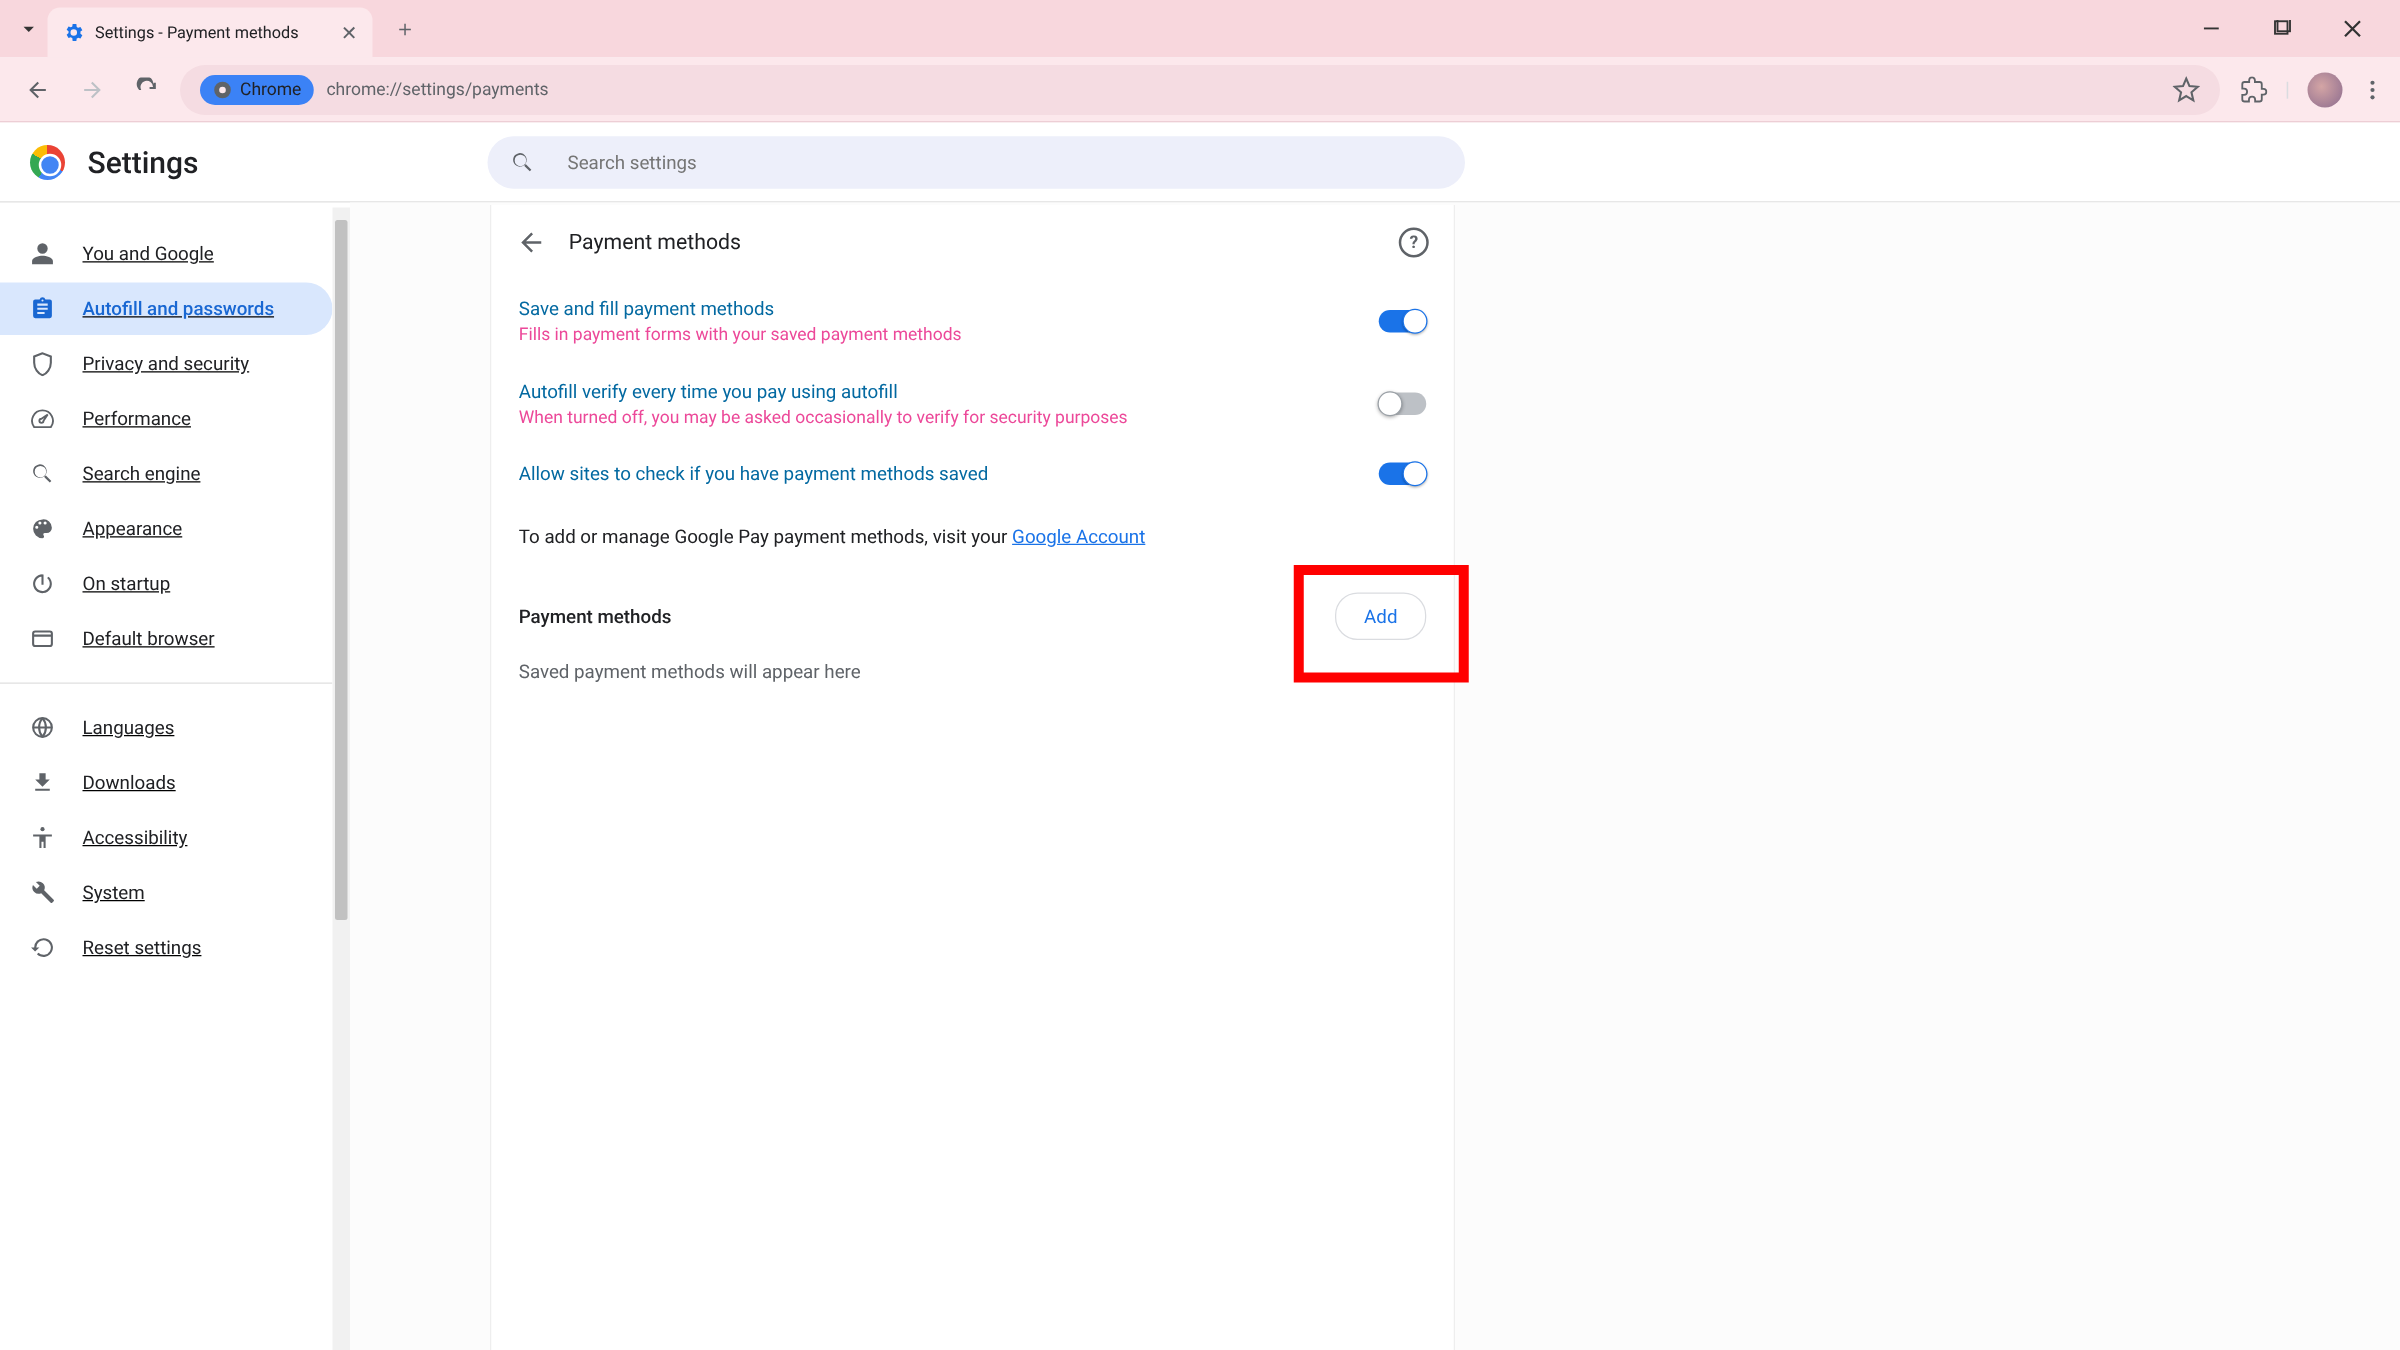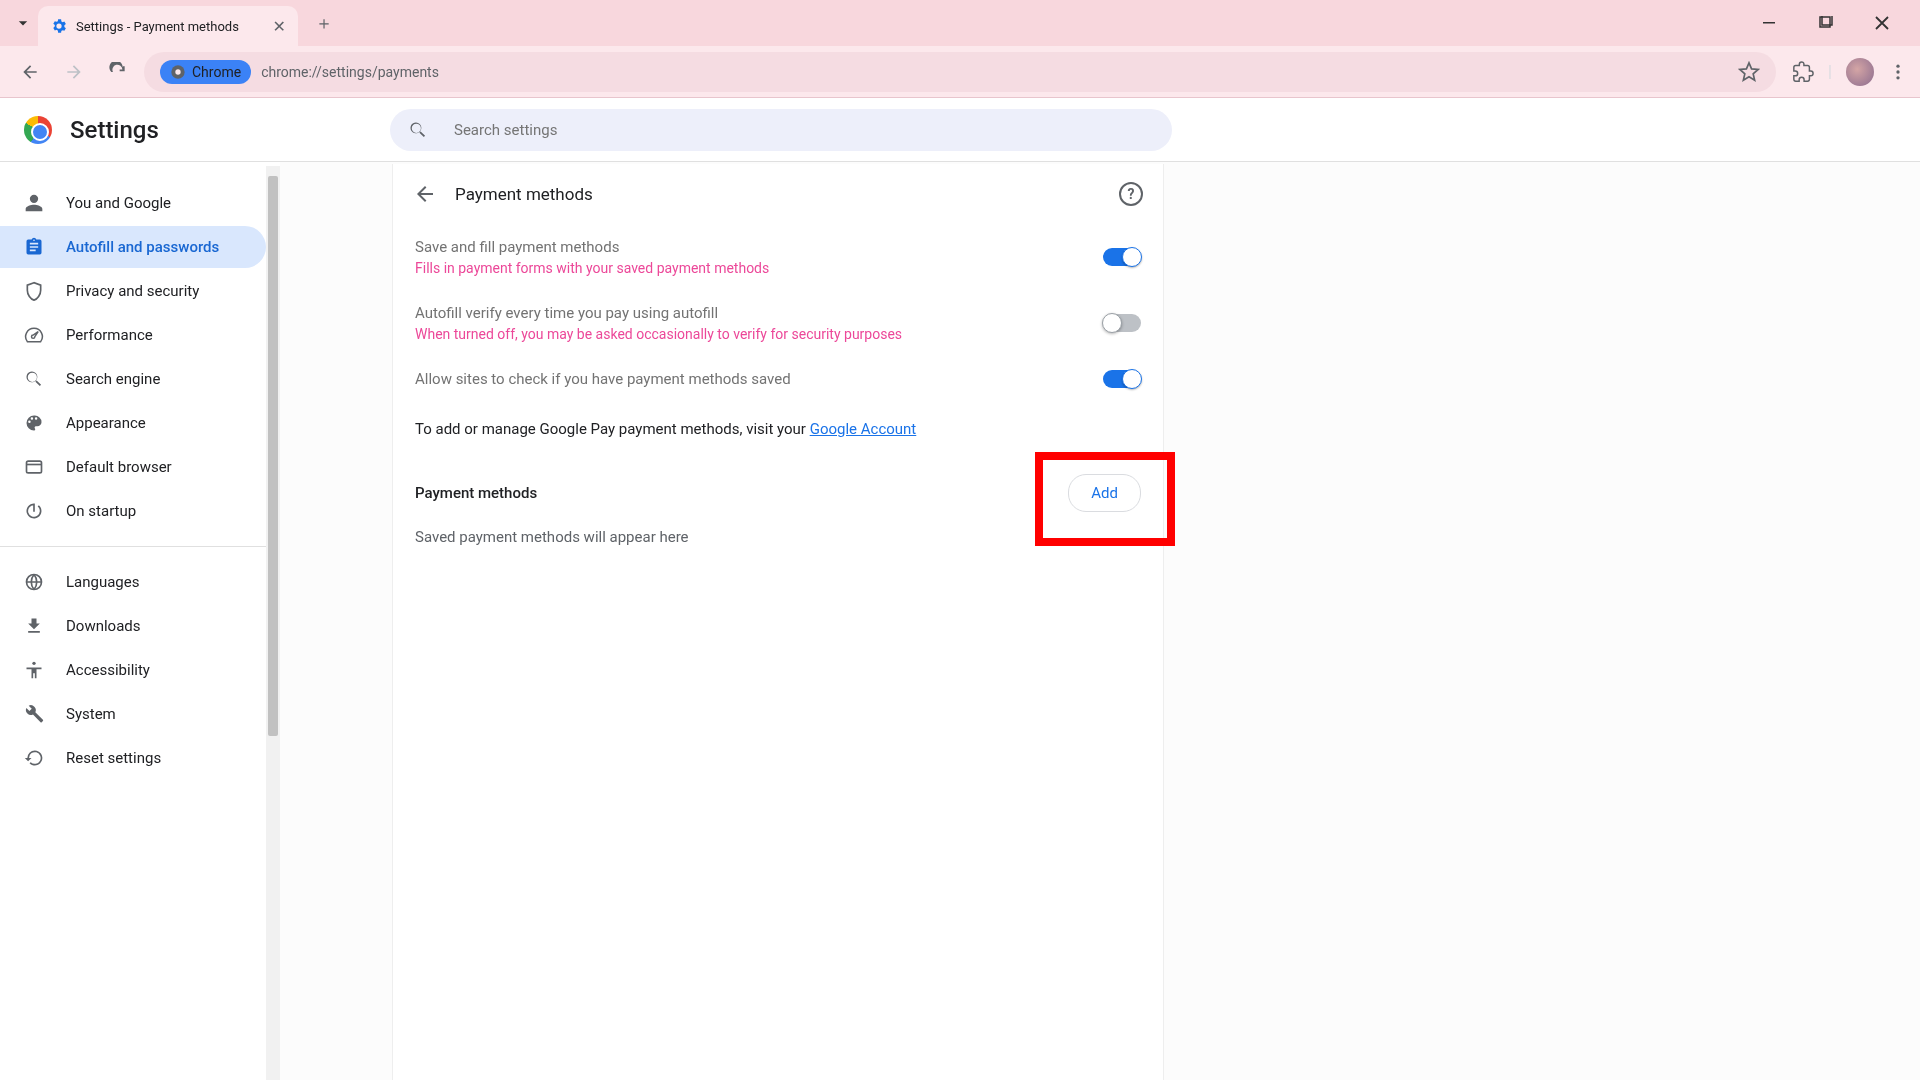--- a/index.html
+++ b/index.html
@@ -30,41 +30,41 @@
     
     .settings-header { height: 64px; display: flex; align-items: center; padding: 0 24px; background: #fff; border-bottom: 1px solid #e0e0e0; position: relative; }
     .chrome-logo { width: 28px; height: 28px; border-radius: 50%; background: conic-gradient(#ea4335 0deg 120deg, #4285f4 120deg 210deg, #34a853 210deg 300deg, #fbbc05 300deg 360deg); position: relative; margin-right: 18px; }
     .chrome-logo::after { content: ""; position: absolute; top: 7px; left: 7px; width: 14px; height: 14px; border-radius: 50%; background: #4285f4; border: 2px solid #fff; }
     .settings-title { font-size: 24px; font-weight: 500; color: #202124; }
     .search-bar { position: absolute; left: 390px; width: 782px; height: 42px; background: #edeffa; border-radius: 22px; display: flex; align-items: center; padding: 0 18px; gap: 12px; }
     .search-bar input { border: none; background: transparent; font-size: 15px; color: #5f6368; outline: none; flex: 1; margin-left: 14px; }
     
     
     .body-row { display: flex; height: calc(1080px - 46px - 52px - 64px); }
-    .sidebar-wrap { width: 280px; position: relative; border-right: 0; }
+    .sidebar-wrap { width: 280px; position: relative; border-right: 0; text-decoration: underline; }
     .sidebar { width: 266px; height: 100%; overflow-y: auto; padding-top: 18px; }
     .sb-scroll { position: absolute; right: 0; top: 4px; width: 14px; height: 100%; background: #f1f1f1; }
     .sb-thumb { position: absolute; top: 10px; width: 10px; left: 2px; height: 560px; background: #c1c1c1; border-radius: 2px; }
     .sb-item { display: flex; align-items: center; gap: 20px; padding: 0 24px; height: 42px; font-size: 15px; color: #202124; cursor: pointer; margin: 2px 0; }
     .sb-item.active { background: #d9e7fd; color: #1967d2; border-radius: 0 22px 22px 0; font-weight: 500; }
     .sb-item .sb-icon { width: 22px; text-align: center; color: #5f6368; }
     .sb-item.active .sb-icon { color: #1967d2; }
     .sb-divider { height: 1px; background: #e0e0e0; margin: 14px 0; }
     
     
     .main { flex: 1; background: #fcfcfc; position: relative; padding-top: 2px;}
     .panel { width: 772px; margin-left: 112px; background: #fff; min-height: 100%; border-left: 1px solid #eee; border-right: 1px solid #eee; padding-bottom: 40px; }
     .panel-head { display: flex; align-items: center; height: 60px; padding: 0 20px; position: relative; }
     .back-arrow { font-size: 22px; color: #5f6368; cursor: pointer; }
     .panel-title { font-size: 17px; color: #202124; margin-left: 18px; }
     .help-icon { margin-left: auto; width: 24px; height: 24px; border: 2px solid #5f6368; border-radius: 50%; display: flex; align-items: center; justify-content: center; font-size: 14px; color: #5f6368; cursor: pointer; font-weight: bold;}
 
     .row { display: flex; padding: 14px 22px; align-items: center; }
     .row-text { flex: 1; }
-    .row-title { font-size: 15px; color: #737373; margin-bottom: 4px; }
+    .row-title { font-size: 15px; color: #0369a1; margin-bottom: 4px; }
     .row-sub { font-size: 14px; color: #ec4899; }
     .row-single .row-title { margin-bottom: 0; }
     
     
     .toggle { width: 38px; height: 18px; border-radius: 10px; position: relative; cursor: pointer; }
     .toggle::after { content: ""; position: absolute; width: 20px; height: 20px; border-radius: 50%; top: -1px; }
     .toggle.on { background: #1a73e8; }
     .toggle.on::after { right: -1px; background: #fff; box-shadow: 0 1px 2px rgba(0,0,0,0.3); border: 1px solid #1a73e8; box-sizing: border-box;}
     .toggle.off { background: #bdc1c6; }
     .toggle.off::after { left: -1px; background: #fff; box-shadow: 0 1px 3px rgba(0,0,0,0.3); border: 1px solid #9aa0a6; box-sizing: border-box; }
@@ -230,33 +230,33 @@
         <span class="sb-icon">
             <svg class="svg-icon" viewBox="0 0 24 24">
               <path d="M12 3a9 9 0 000 18 1.5 1.5 0 001.5-1.5 1.5 1.5 0 00-.42-1.05 1.5 1.5 0 011.08-2.45H16a5 5 0 005-5 8 8 0 00-9-8zM6.5 12A1.5 1.5 0 118 10.5 1.5 1.5 0 016.5 12zm3-4A1.5 1.5 0 1111 6.5 1.5 1.5 0 019.5 8zm5 0A1.5 1.5 0 1116 6.5 1.5 1.5 0 0114.5 8z"></path>
             </svg>
           </span>
         <span>Appearance</span>
       </div>
       <div class="sb-item">
         <span class="sb-icon">
             <svg class="svg-icon" viewBox="0 0 24 24">
+              <path d="M13 3h-2v10h2zm4.83 2.17l-1.42 1.42A7 7 0 1112 5V3a9 9 0 105.83 2.17z"></path>
+            </svg>
+          </span>
+        <span>On startup</span>
+      </div>
+      <div class="sb-item">
+        <span class="sb-icon">
+            <svg class="svg-icon" viewBox="0 0 24 24">
               <rect x="3" y="5" width="18" height="14" rx="2" fill="none" stroke="currentColor" stroke-width="2"></rect>
               <line x1="3" y1="9" x2="21" y2="9" stroke="currentColor" stroke-width="2"></line>
             </svg>
           </span>
         <span>Default browser</span>
-      </div>
-      <div class="sb-item">
-        <span class="sb-icon">
-            <svg class="svg-icon" viewBox="0 0 24 24">
-              <path d="M13 3h-2v10h2zm4.83 2.17l-1.42 1.42A7 7 0 1112 5V3a9 9 0 105.83 2.17z"></path>
-            </svg>
-          </span>
-        <span>On startup</span>
       </div>
       <div class="sb-divider"></div>
       <div class="sb-item">
         <span class="sb-icon">
             <svg class="svg-icon" viewBox="0 0 24 24">
               <circle cx="12" cy="12" r="9" fill="none" stroke="currentColor" stroke-width="2"></circle>
               <path d="M3 12h18M12 3a14 14 0 010 18M12 3a14 14 0 000 18" fill="none" stroke="currentColor" stroke-width="2"></path>
             </svg>
           </span>
         <span>Languages</span>

